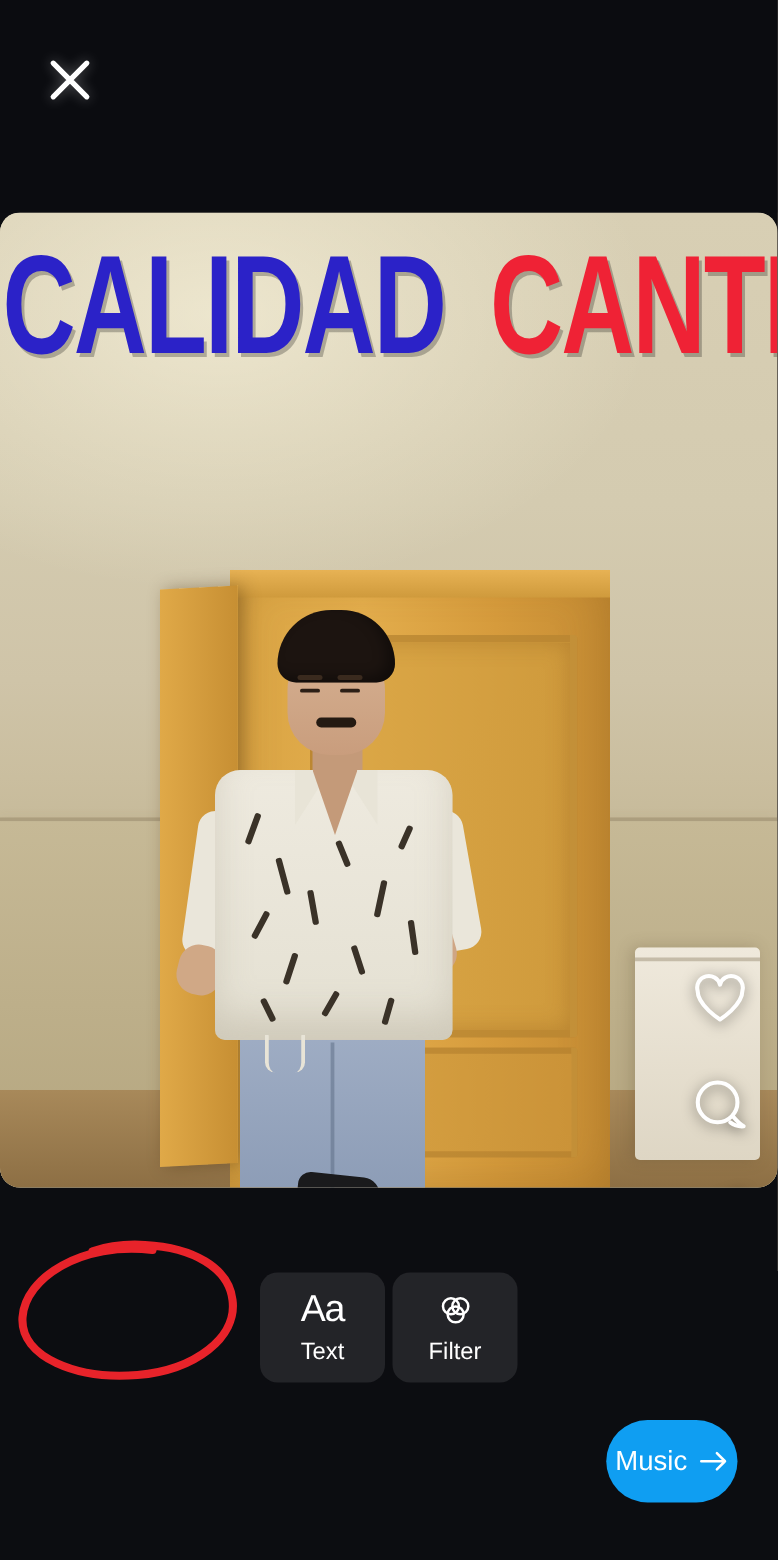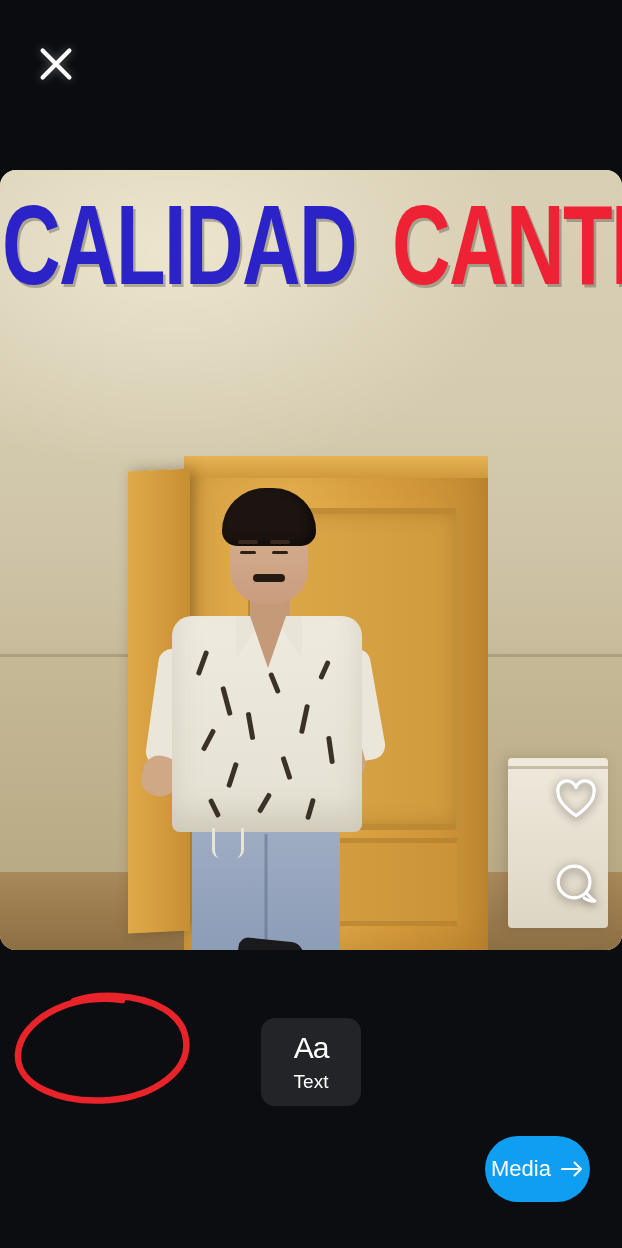--- a/index.html
+++ b/index.html
@@ -477,38 +477,48 @@
 
 
     <div class="tool">
       <span class="tool-icon">
         <span class="tool-aa">Aa</span>
       </span>
       <span class="tool-label">Text</span>
     </div>
 
 
+    <div class="tool">
+      <span class="tool-icon">
+        <svg width="31" height="30" viewBox="0 0 24 24" fill="none" stroke="#ffffff" stroke-width="1.6">
+          <circle cx="9" cy="9.6" r="5.1"></circle>
+          <circle cx="15" cy="9.6" r="5.1"></circle>
+          <circle cx="12" cy="14.8" r="5.1"></circle>
+        </svg>
+      </span>
+      <span class="tool-label">Filter</span>
+    </div>
 
   </div>
 
   <div class="annotation">
     <svg width="200" height="135" viewBox="0 0 200 135" fill="none">
       <g stroke="#e8232a" stroke-width="6.5" stroke-linecap="round" fill="none">
         <path d="M118 22
                  C 62 15, 16 44, 14 76
                  C 12 108, 58 126, 106 122
                  C 152 118, 186 92, 182 62
                  C 179 36, 150 20, 112 18
                  C 96 17, 82 19, 70 23"></path>
       </g>
     </svg>
   </div>
 
   <div class="next-btn">
-    <span class="next-label">Media</span>
+    <span class="next-label">Music</span>
     <span>
       <svg width="24" height="20" viewBox="0 0 24 20" fill="none" stroke="#ffffff" stroke-width="2" stroke-linecap="round" stroke-linejoin="round">
         <path d="M2 10h19M14.5 3.5 21 10l-6.5 6.5"></path>
       </svg>
     </span>
   </div>
 
 </div>
 
 </body></html>

